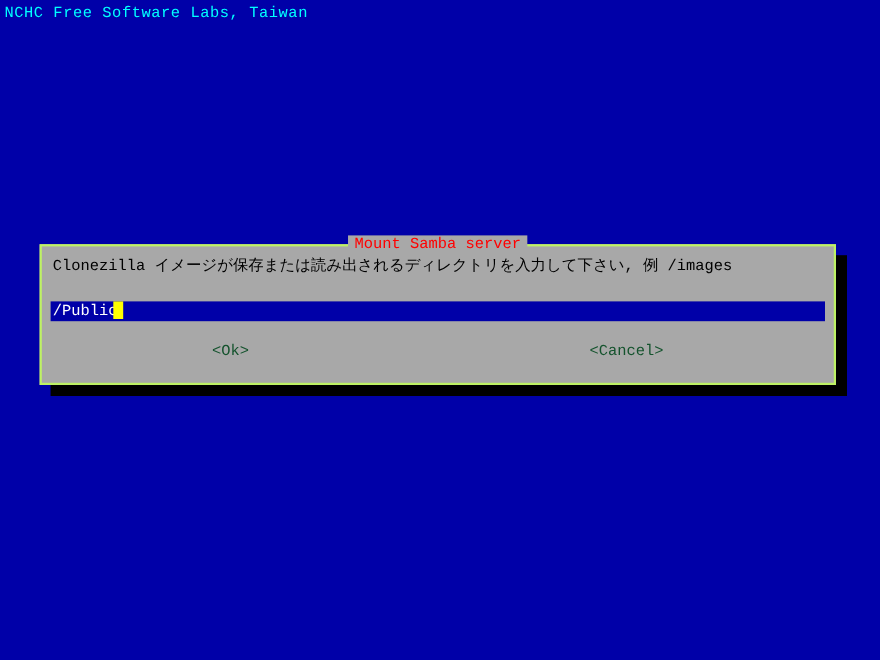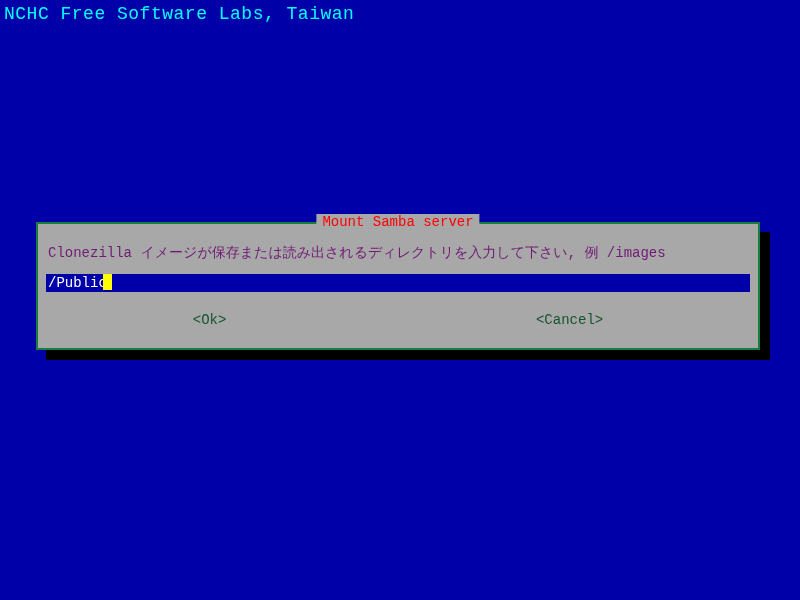--- a/index.html
+++ b/index.html
@@ -9,56 +9,56 @@
     font-family: "Courier New", monospace;
     font-size: 14px;
     color: #ffffff;
     position: relative;
   }
   .header-text {
     position: absolute;
     top: 4px;
     left: 4px;
     color: #00ffff;
-    font-size: 18px;
+    font-size: 14px;
     letter-spacing: 0.5px;
   }
   .dialog-shadow {
     position: absolute;
     top: 232px;
     left: 46px;
     width: 724px;
     height: 128px;
     background: #000000;
   }
   .dialog {
     position: absolute;
     top: 222px;
     left: 36px;
     width: 724px;
     height: 128px;
     background: #a8a8a8;
-    border: 2px solid #15803d;
+    border: 2px solid #bef264;
   }
   .dialog-title {
     position: absolute;
     top: -10px;
     left: 50%;
     transform: translateX(-50%);
     background: #a8a8a8;
     color: #ff0000;
     padding: 0 6px;
     font-size: 14px;
     white-space: nowrap;
   }
   .dialog-prompt {
     position: absolute;
-    top: 20px;
+    top: 8px;
     left: 10px;
-    color: #701a75;
+    color: #000000;
     font-size: 14px;
     white-space: nowrap;
   }
   .input-field {
     position: absolute;
     top: 50px;
     left: 8px;
     width: 704px;
     height: 18px;
     background: #0000a8;

